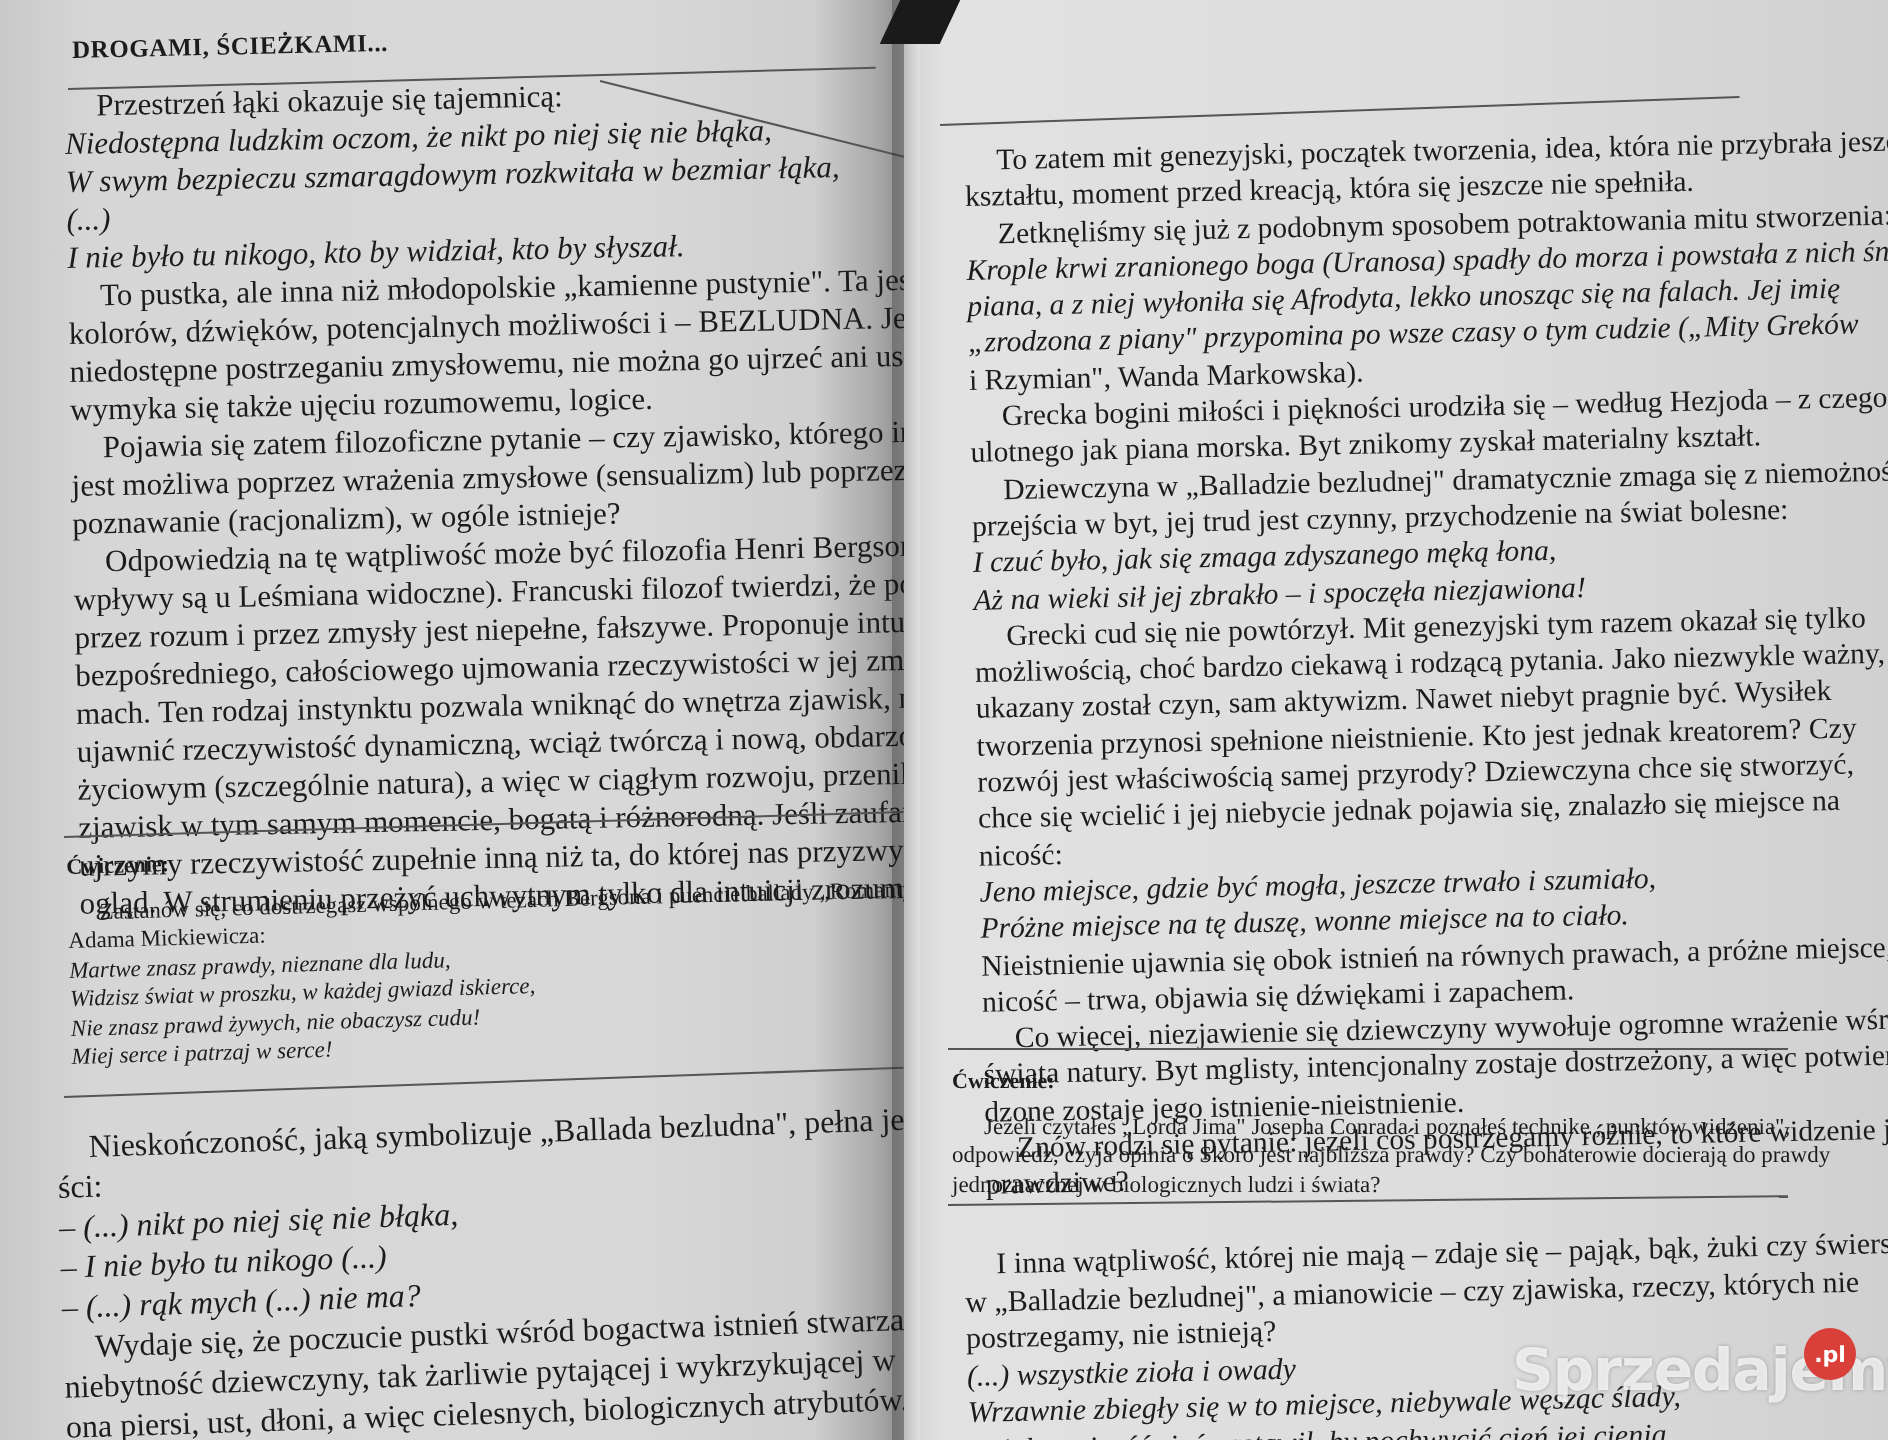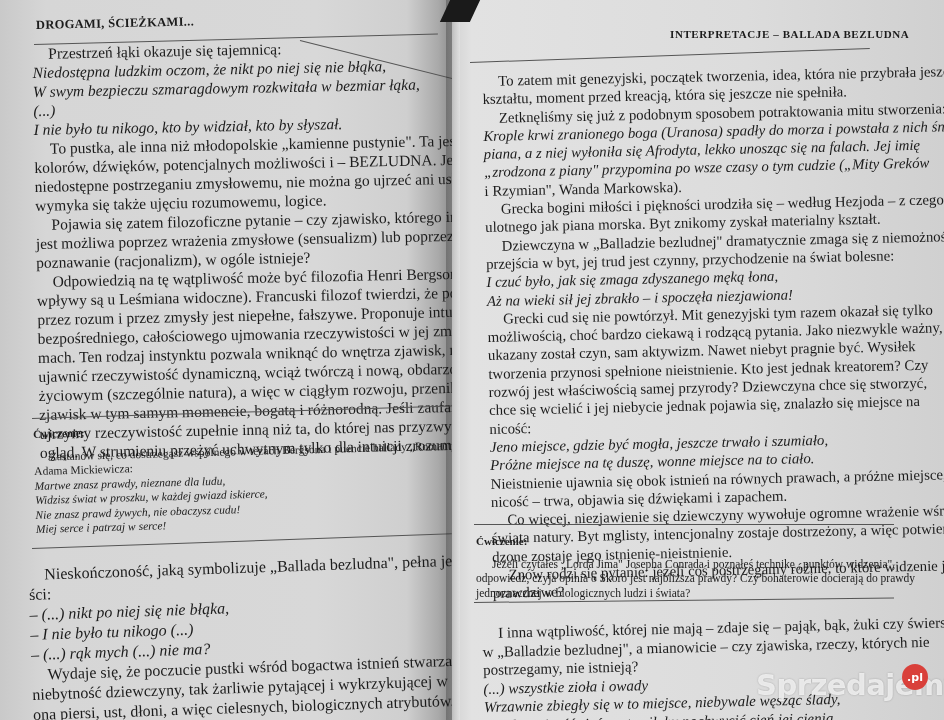--- a/index.html
+++ b/index.html
@@ -113,21 +113,20 @@
       <div class="line it">– I nie było tu nikogo (...)</div>
       <div class="line it">– (...) rąk mych (...) nie ma?</div>
       <div class="line indent">Wydaje się, że poczucie pustki wśród bogactwa istnień stwarza dziew-</div>
       <div class="line">niebytność dziewczyny, tak żarliwie pytającej i wykrzykującej w refrenie. Skoro</div>
       <div class="line">ona piersi, ust, dłoni, a więc cielesnych, biologicznych atrybutów. Kim zatem</div>
       <div class="line">jest?</div>
     </div>
 </div>
 
 <div class="page page-right">
-  <div class="running-head rh-right" style="left:218px;">INTERPRETACJE – BALLADA BEZLUDNA</div>
   <div class="rule" style="left:18px; top:62px; width:400px; transform:rotate(-2deg); transform-origin:left;"></div>
 
   <div class="text-block right-body" style="left:30px; top:72px;" id="right-body">
       <div class="line indent">To zatem mit genezyjski, początek tworzenia, idea, która nie przybrała jeszcze</div>
       <div class="line">kształtu, moment przed kreacją, która się jeszcze nie spełniła.</div>
       <div class="line indent">Zetknęliśmy się już z podobnym sposobem potraktowania mitu stworzenia:</div>
       <div class="line it">Krople krwi zranionego boga (Uranosa) spadły do morza i powstała z nich śnieżna</div>
       <div class="line it">piana, a z niej wyłoniła się Afrodyta, lekko unosząc się na falach. Jej imię</div>
       <div class="line it">„zrodzona z piany" przypomina po wsze czasy o tym cudzie („Mity Greków</div>
       <div class="line">i Rzymian", Wanda Markowska).</div>

